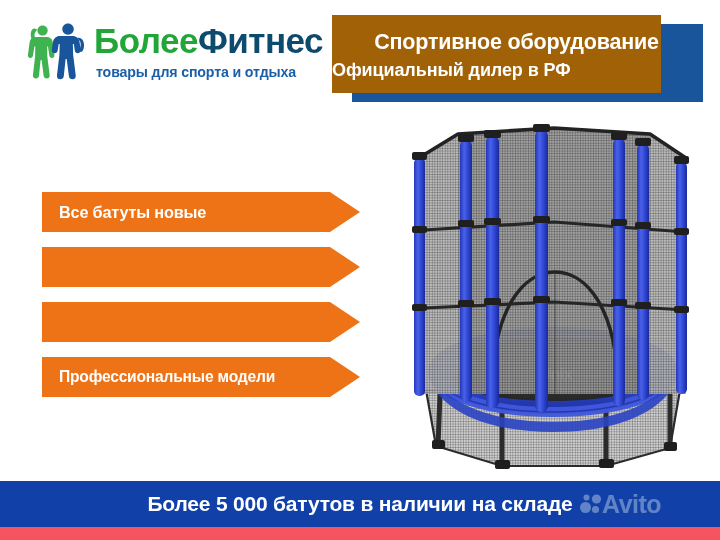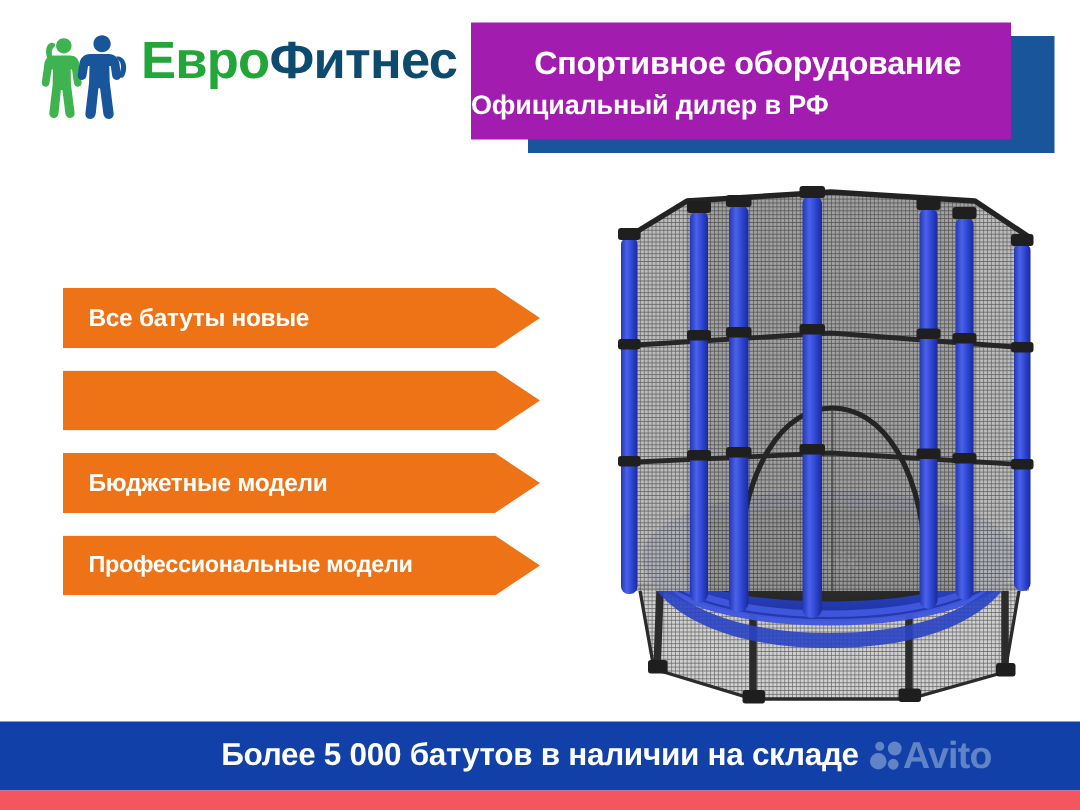--- a/index.html
+++ b/index.html
@@ -17,21 +17,21 @@
   .logo-wordmark{position:absolute;left:72px;top:0px;width:230px;height:46px;
     font-size:35px;font-weight:bold;letter-spacing:-0.5px;line-height:46px;white-space:nowrap;}
   .lw-green{color:#22a638;}
   .lw-blue{color:#0c4a6e;}
   .logo-tagline{position:absolute;left:74px;top:45px;width:232px;
     font-size:14.2px;font-weight:bold;color:#1b5fa8;line-height:18px;white-space:nowrap;
     letter-spacing:-0.15px;}
 
   
   .hdr-shadow{position:absolute;left:352px;top:24px;width:351px;height:78px;background:#18559b;}
-  .hdr-green{position:absolute;left:314px;top:15px;width:360px;height:78px;background:#a21caf;}
+  .hdr-green{position:absolute;left:332px;top:15px;width:329px;height:78px;background:#a16207;}
   .hdr-line1{position:absolute;left:0;top:13px;width:369px;text-align:center;
     color:#ffffff;font-size:21.5px;font-weight:bold;letter-spacing:-0.2px;line-height:28px;white-space:nowrap;}
   .hdr-line2{position:absolute;left:0;top:43px;width:369px;
     color:#ffffff;font-size:18px;font-weight:bold;letter-spacing:-0.1px;line-height:24px;white-space:nowrap;}
 
   
   .tags{position:absolute;left:42px;top:192px;width:330px;}
   .tag{position:relative;height:40px;margin-bottom:15px;padding-left:20px;}
   .tag-shape{position:absolute;left:0;top:0;width:318px;height:40px;background:#ee7316;
     clip-path:polygon(0 0, 288px 0, 318px 20px, 288px 40px, 0 40px);}
@@ -72,41 +72,41 @@
         </g>
 
         <g fill="#18559b">
           <path d="M46.0 3.5c3.3 0 5.8 2.5 5.8 5.6 0 3.1 -2.5 5.7 -5.8 5.7 -3.2 0 -5.7 -2.6 -5.7 -5.7 0 -3.1 2.5 -5.6 5.7 -5.6z"></path>
           <path d="M40.0 16.0h10.5c3.8 0 6.6 2.6 7.1 6.3l1.0 7.5c0.25 1.9 -0.9 3.3 -2.6 3.45 -1.7 0.15 -3.0 -1.0 -3.25 -2.9l-0.9 -6.4 -1.0 0 0.3 11.0 2.6 20.5c0.25 2.1 -1.1 3.7 -3.1 3.8 -2.0 0.1 -3.5 -1.25 -3.75 -3.35l-2.2 -17.0 -1.1 0 -1.8 17.0c-0.25 2.1 -1.75 3.45 -3.75 3.35 -2.0 -0.1 -3.35 -1.7 -3.1 -3.8l2.45 -20.5 0.3 -11.0 -1.0 0 -1.0 6.4c-0.25 1.9 -1.55 3.05 -3.25 2.9 -1.7 -0.15 -2.85 -1.55 -2.6 -3.45l1.1 -7.5c0.5 -3.7 3.3 -6.3 7.1 -6.3z"></path>
           <path d="M55.0 18.0c2.6 -0.9 5.2 0.5 6.3 3.2 1.3 3.1 0.9 6.6 -0.3 9.0 -0.85 1.7 -2.1 2.1 -2.95 1.35 -0.9 -0.8 -0.35 -2.25 0.2 -4.25 0.75 -2.7 0.6 -5.4 -0.9 -6.85 -1.0 -0.95 -1.8 -1.55 -1.35 -2.45z"></path>
         </g>
       </svg>
     </div>
 
-    <div class="logo-wordmark"><span class="lw-green">Евро</span><span class="lw-blue">Фитнес</span></div>
-
+    <div class="logo-wordmark"><span class="lw-green">Более</span><span class="lw-blue">Фитнес</span></div>
+
+    <div class="logo-tagline">товары для спорта и отдыха</div>
   </div>
 
   <div class="hdr-shadow"></div>
   <div class="hdr-green">
     <div class="hdr-line1">Спортивное оборудование</div>
     <div class="hdr-line2">Официальный дилер в РФ</div>
   </div>
 
   <div class="tags">
     <div class="tag t1">
       <div class="tag-shape"></div>
       <div class="tag-label">Все батуты новые</div>
     </div>
     <div class="tag t2">
       <div class="tag-shape"></div>
     </div>
     <div class="tag t3">
       <div class="tag-shape"></div>
-      <div class="tag-label">Бюджетные модели</div>
     </div>
     <div class="tag t4">
       <div class="tag-shape"></div>
       <div class="tag-label">Профессиональные модели</div>
     </div>
   </div>
 
   <div class="product">
     <svg viewBox="0 0 310 348" width="310" height="348">
       <defs>

